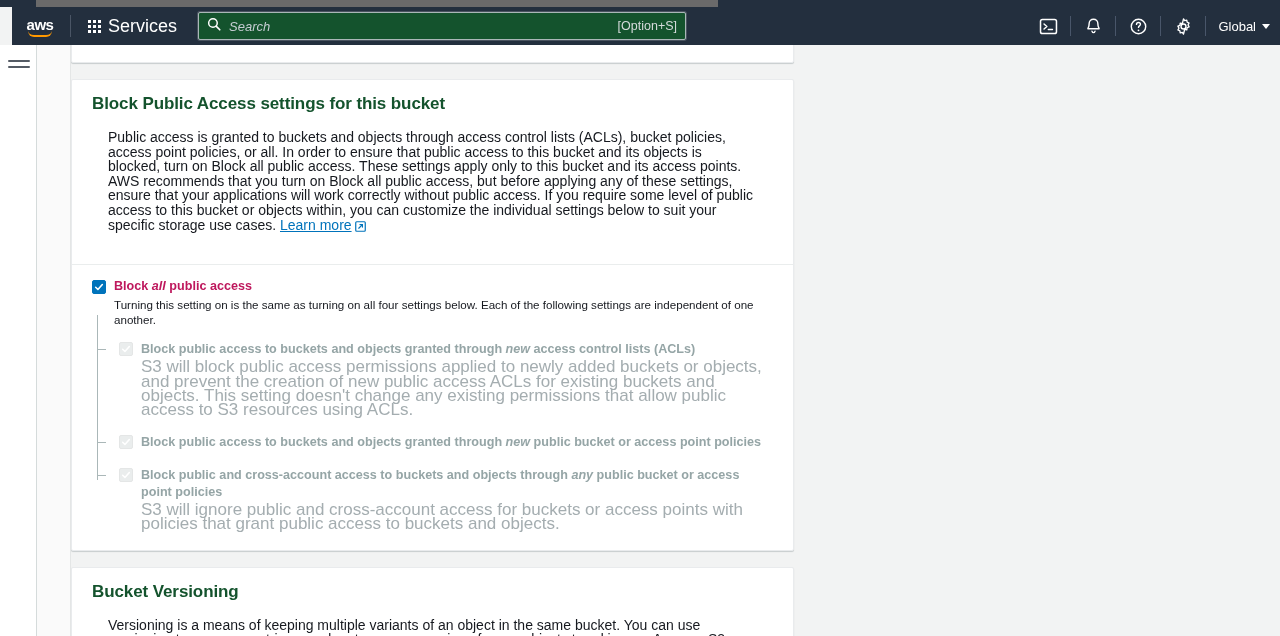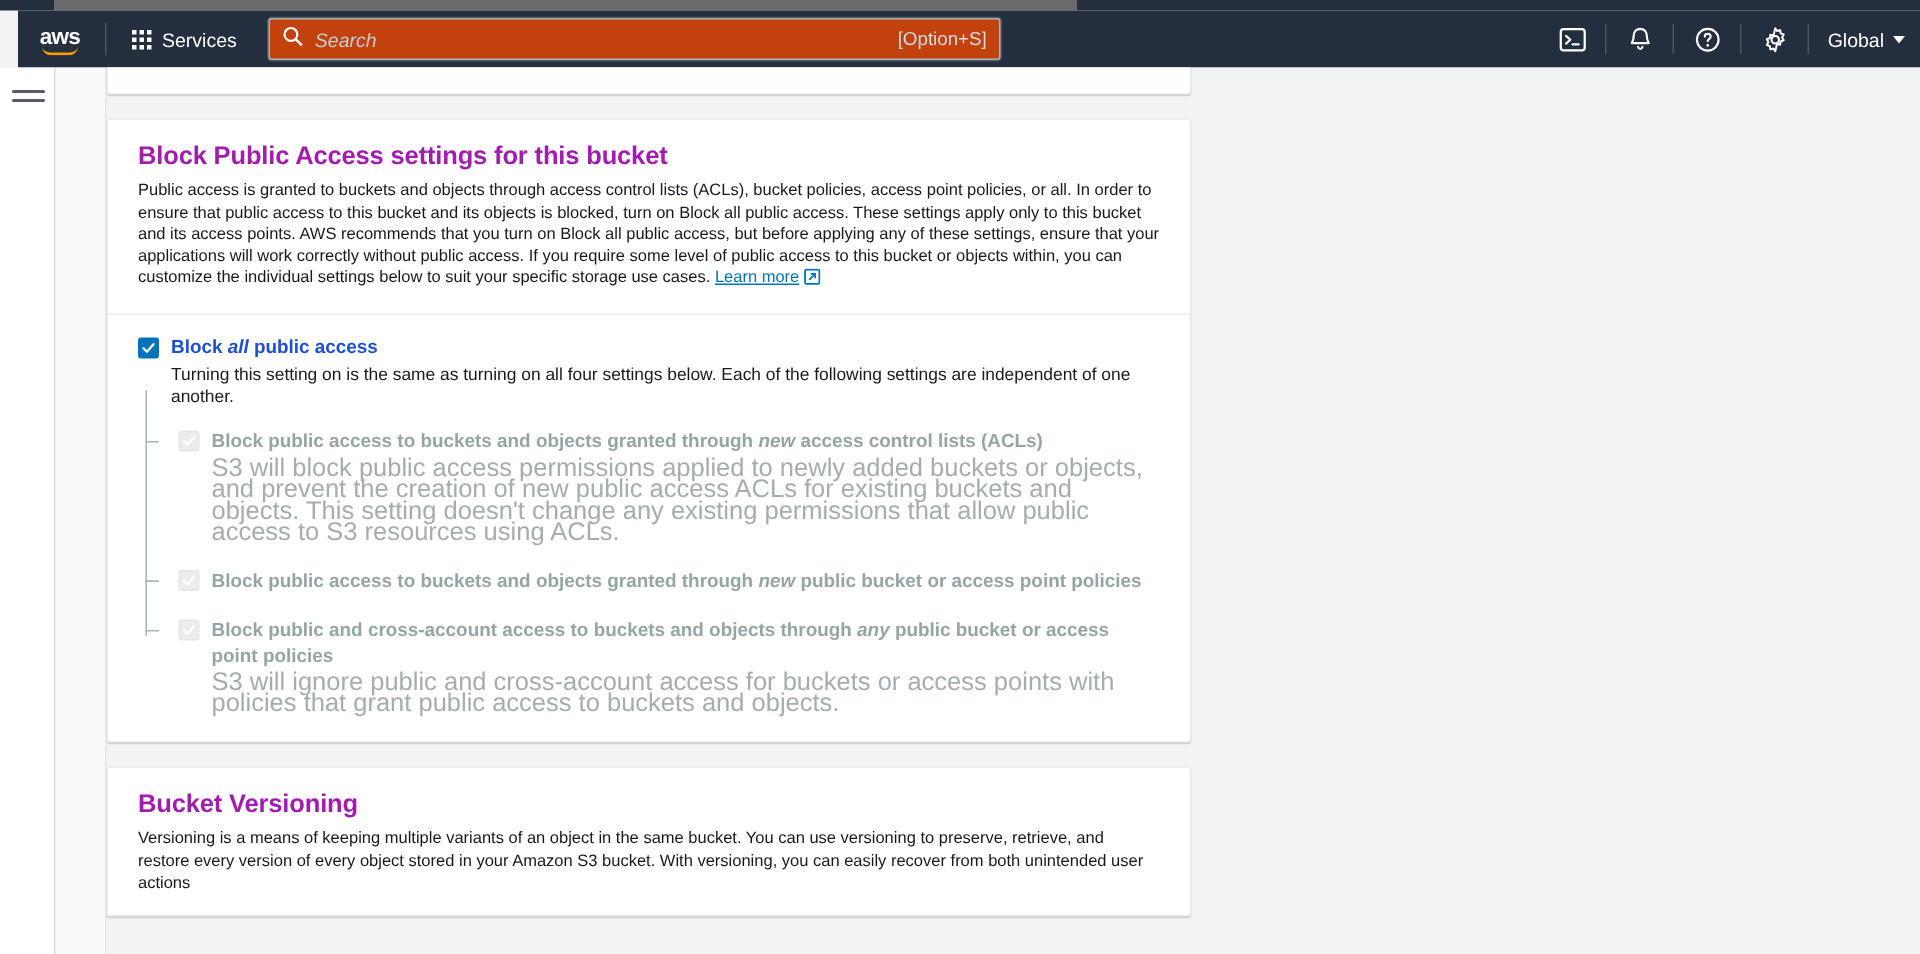--- a/index.html
+++ b/index.html
@@ -54,26 +54,26 @@
   #services-btn {
     display: flex; align-items: center; gap: 7px;
     padding: 5px 9px; margin-left: 6px; cursor: pointer;
     border-radius: 2px; height: 28px;
   }
   .grid-icon {
     display: grid; grid-template-columns: repeat(3,3px);
     grid-template-rows: repeat(3,3px); gap: 2px;
   }
   .grid-icon i { background: #fff; display: block; width: 3px; height: 3px; }
-  #services-btn span.lbl { font-size: 13px; color: #fff; }
+  #services-btn span.lbl { font-size: 18px; color: #fff; }
 
   #search-wrap {
     margin-left: 12px;
     width: 488px; height: 28px;
-    background: #c2410c;
+    background: #14532d;
     border: 1px solid #aab7b8;
     border-radius: 2px;
     display: flex; align-items: center;
     padding: 0 8px;
     box-shadow: 0 0 0 1px rgba(255,255,255,0.18);
   }
   #search-wrap svg { flex: none; }
   #search-input {
     flex: 1; background: transparent; border: none; outline: none;
     color: #d5dbdb; font-size: 13px; font-style: italic;
@@ -146,26 +146,26 @@
   
   #card-partial {
     height: 22px;
     margin-top: -4px;
   }
 
   .card-header {
     padding: 14px 20px 14px 20px;
   }
   .card-title {
-    font-size: 17px; font-weight: bold; color: #a21caf;
+    font-size: 17px; font-weight: bold; color: #14532d;
     margin: 0 0 6px 0; letter-spacing: -0.1px;
   }
   .card-desc {
-    font-size: 11px; color: #16191f; line-height: 14.6px;
-    margin: 0; max-width: 684px;
+    font-size: 14px; color: #16191f; line-height: 14.6px;
+    margin: 16px; max-width: 684px;
   }
   .learn-more {
     color: #0073bb; text-decoration: underline; cursor: pointer;
     white-space: nowrap;
   }
   .ext-icon {
     display: inline-block; vertical-align: -2px; margin-left: 3px;
   }
   .hr {
     height: 1px; background: #eaeded; width: 100%;
@@ -178,21 +178,21 @@
     width: 14px; height: 14px; border-radius: 2px; flex: none;
     display: flex; align-items: center; justify-content: center;
     position: relative; top: 1px;
   }
   .cb.checked { background: #0073bb; border: 1px solid #0073bb; cursor: pointer; }
   .cb.disabled { background: #eaeded; border: 1px solid #e4e6e6; }
   .cb svg { display: block; }
 
   .row-main { display: flex; align-items: flex-start; gap: 8px; }
   .lbl-main {
-    font-size: 12.6px; font-weight: bold; color: #1d4ed8; line-height: 15px;
+    font-size: 12.6px; font-weight: bold; color: #be185d; line-height: 15px;
   }
   .lbl-main em { font-style: italic; }
   .desc-main {
     font-size: 11.6px; color: #16191f; line-height: 15px;
     margin: 3px 0 0 22px;
   }
 
   
   #tree {
     position: relative;

